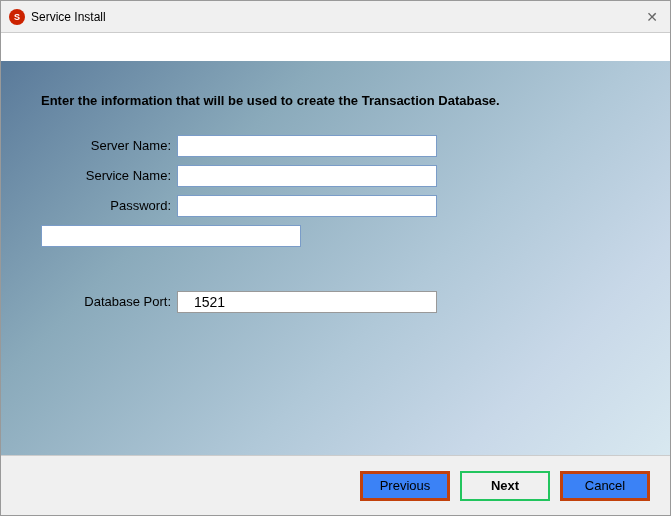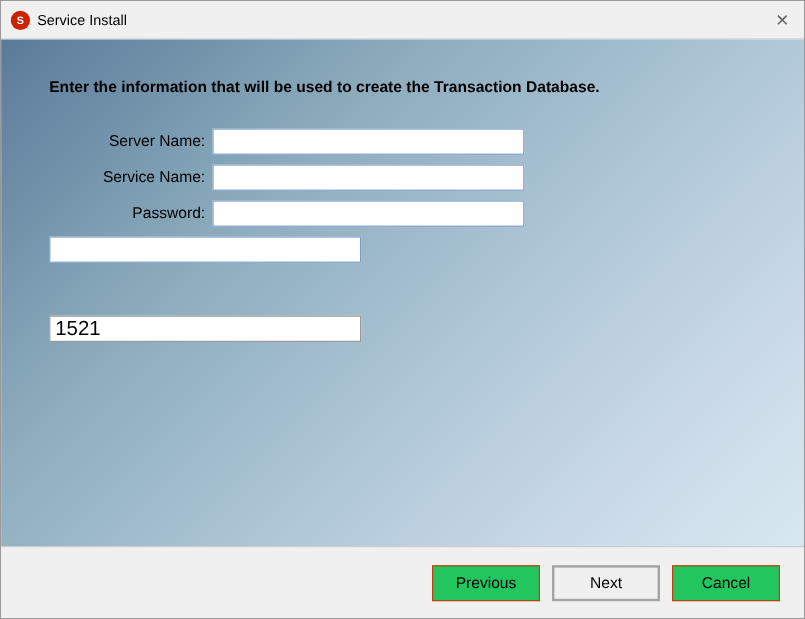--- a/index.html
+++ b/index.html
@@ -74,20 +74,21 @@
       color: #666;
       font-size: 14px;
     }
 
     .content-area {
       flex: 1;
       background: linear-gradient(135deg, #5a7a9a 0%, #8aaabb 30%, #b0c8d8 60%, #c8d8e8 80%, #d8e8f0 100%);
       display: flex;
       flex-direction: column;
       padding: 30px 40px 20px 40px;
+      margin-top: 28px;
     }
 
     .description {
       color: #000;
       font-size: 13px;
       font-weight: bold;
       margin-bottom: 24px;
       line-height: 1.5;
     }
 
@@ -120,22 +121,22 @@
       padding: 2px 4px;
       font-size: 13px;
       outline: none;
     }
 
     .form-input-port {
       width: 260px;
       height: 22px;
       border: 1px solid #999;
       background: #ffffff;
-      padding: 2px 4px;
-      font-size: 17px;
+      padding: 2px 16px;
+      font-size: 14px;
       outline: none;
     }
 
     .spacer {
       height: 10px;
     }
 
     .bottom-bar {
       background: #f0f0f0;
       border-top: 1px solid #ccc;
@@ -146,30 +147,31 @@
       padding: 0 20px;
       gap: 10px;
       flex-shrink: 0;
     }
 
     .btn {
       width: 90px;
       height: 30px;
       font-size: 13px;
       cursor: pointer;
-      border: 1px solid #c2410c;
-      background: #22c55e;
+      border: 3px solid #c2410c;
+      background: #3b82f6;
       display: flex;
       align-items: center;
       justify-content: center;
     }
 
     .btn-next {
-      border: 2px solid #a3a3a3;
+      border: 2px solid #22c55e;
       background: #f0f0f0;
+      font-weight: bold;
     }
   </style>
 </head>
 <body>
 
 <div class="window">
 
   <div class="title-bar">
     <div class="title-bar-left">
       <div class="title-bar-icon">S</div>
@@ -200,20 +202,21 @@
       </div>
 
       <div class="form-row">
         <input class="form-input" type="password" value="" style="">
       </div>
 
       <div class="spacer"></div>
       <div class="spacer"></div>
 
       <div class="form-row">
+        <label class="form-label">Database Port:</label>
         <input class="form-input-port" type="text" value="1521" style="">
       </div>
     </div>
   </div>
 
   <div class="bottom-bar">
     <button class="btn">Previous</button>
     <button class="btn btn-next">Next</button>
     <button class="btn">Cancel</button>
   </div>

